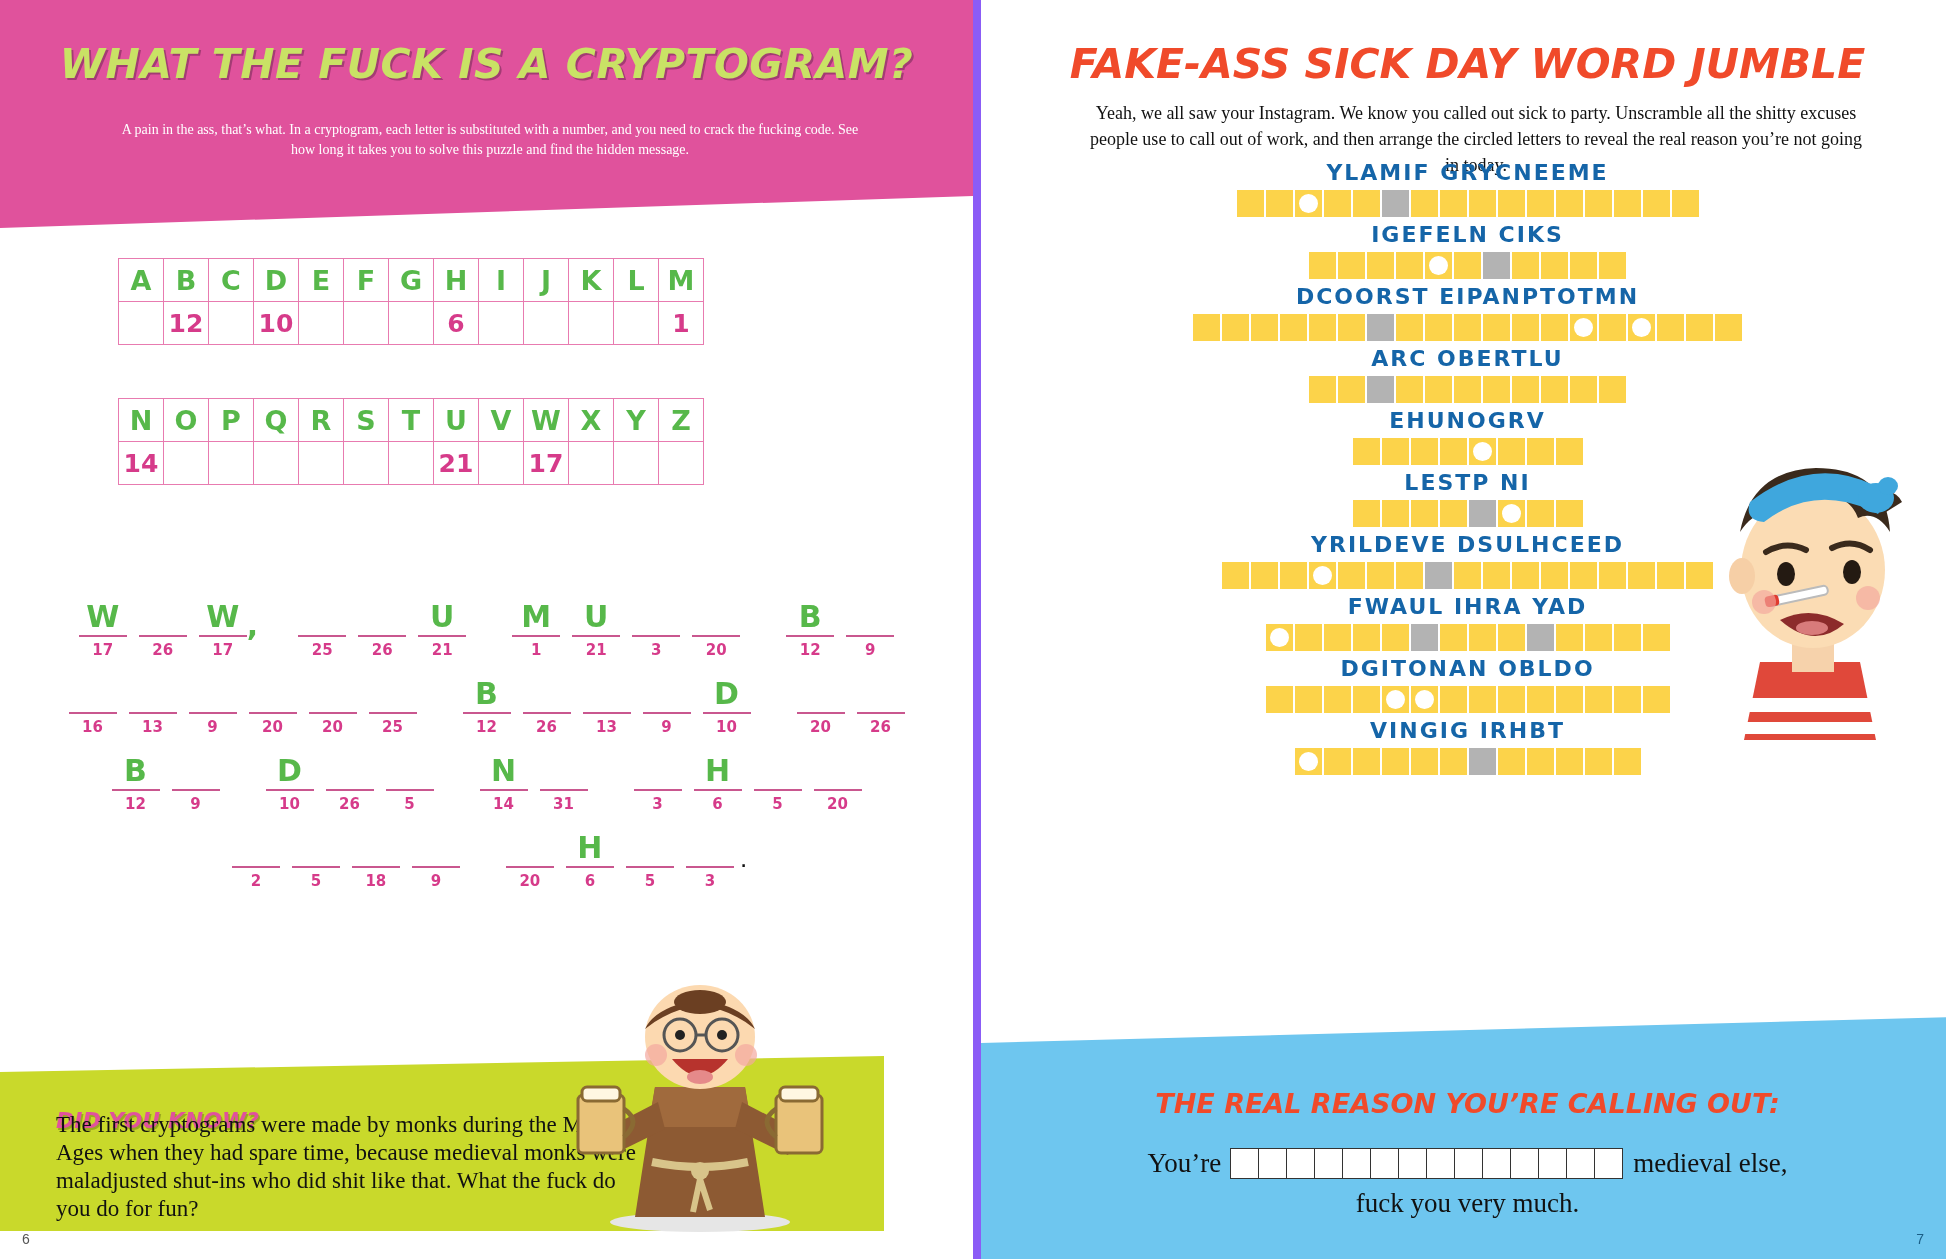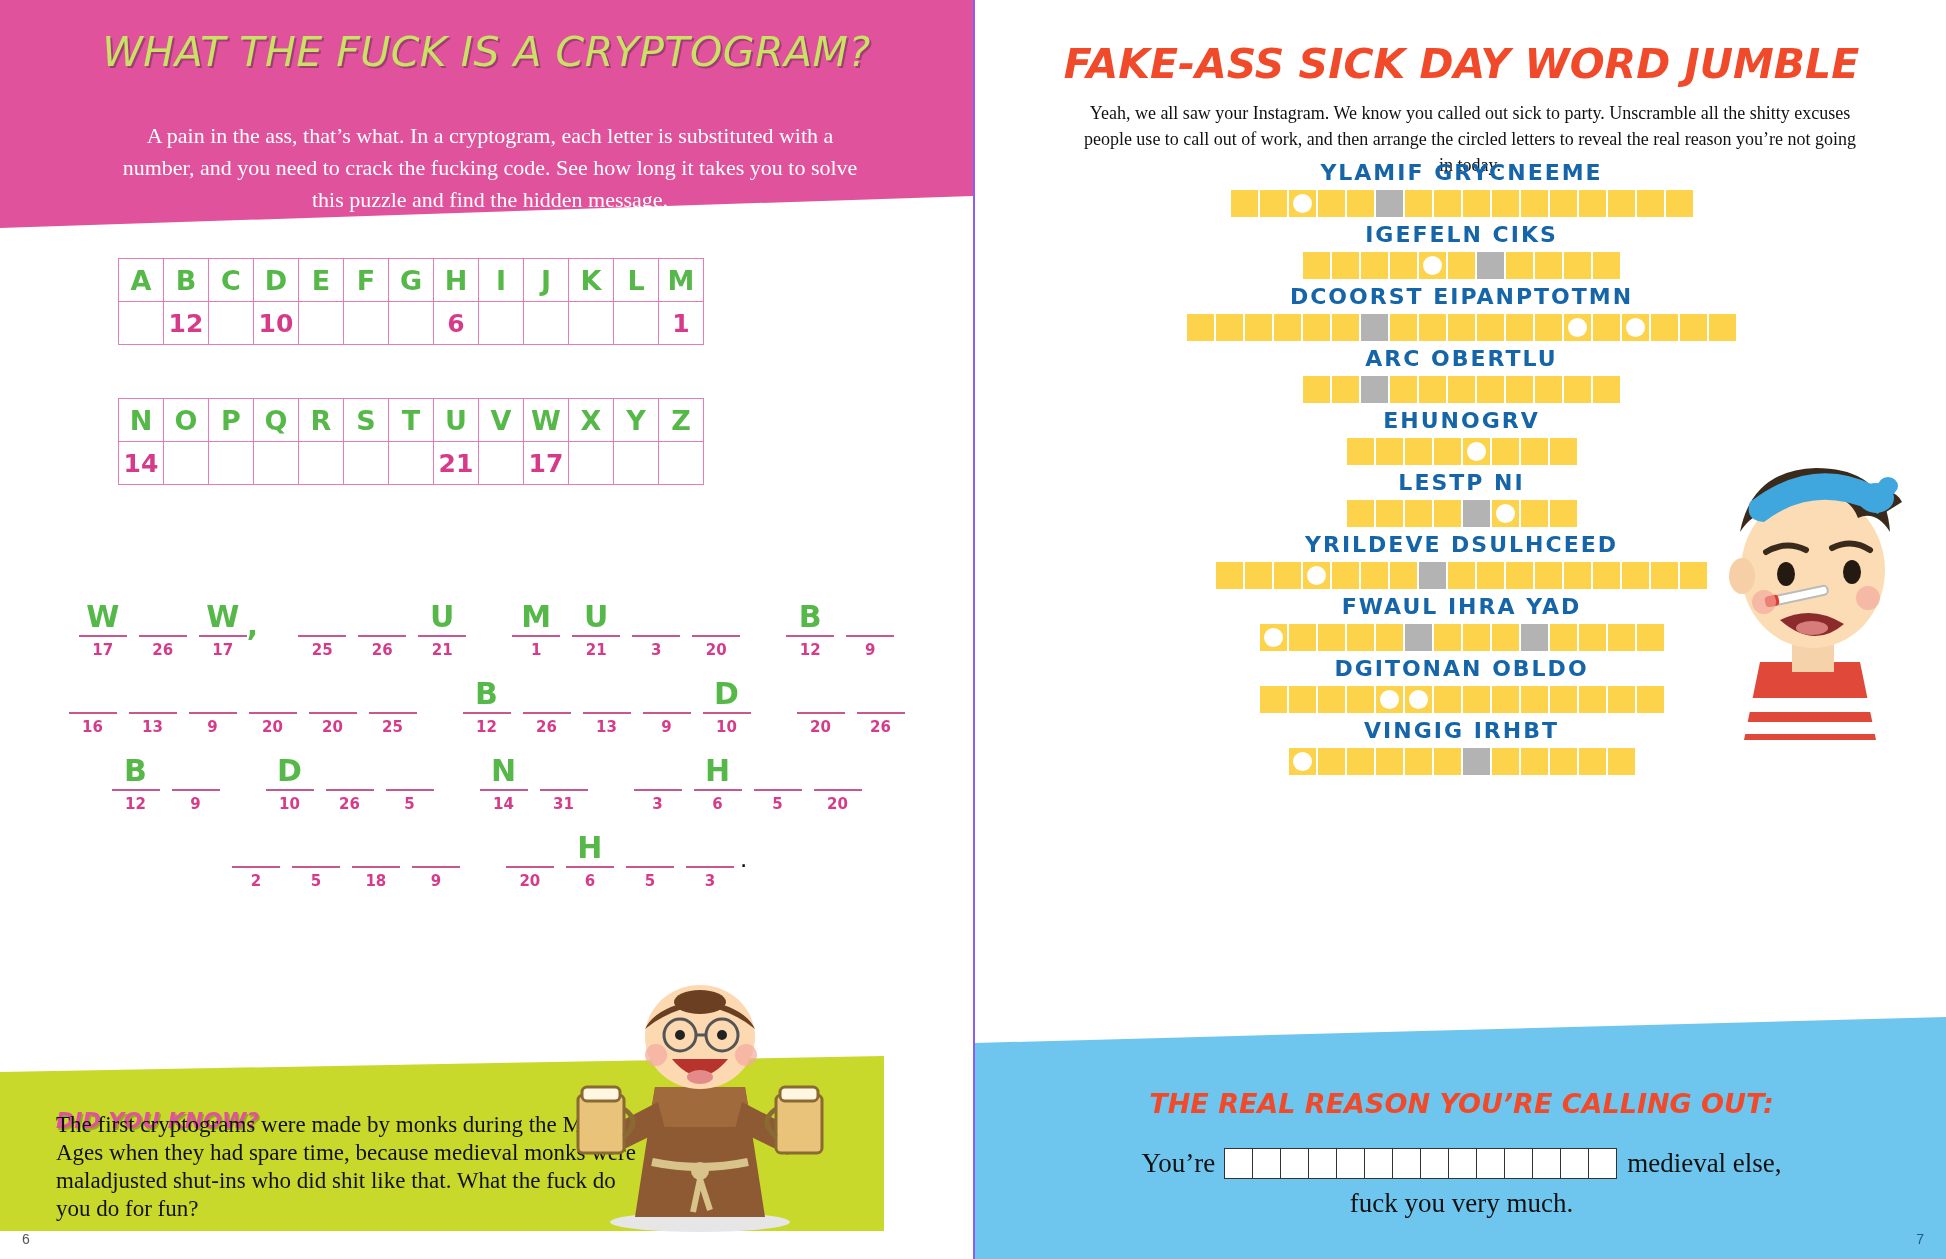--- a/index.html
+++ b/index.html
@@ -7,41 +7,41 @@
   body {
     width:1946px; height:1259px;
     font-family:"Liberation Sans", sans-serif;
     background:#ffffff;
     overflow:hidden;
     position:relative;
   }
   .spread { position:relative; width:1946px; height:1259px; display:flex; }
   .page { position:relative; height:1259px; overflow:hidden; }
   .page-left { width:973px; background:#ffffff; }
-  .page-right { width:973px; background:#ffffff; border-left:2px solid #8b5cf6; }
+  .page-right { width:973px; background:#ffffff; border-left:8px solid #8b5cf6; }
 
   
   .magenta-banner {
     position:absolute; top:0; left:0; width:973px; height:228px;
     background:#e0529c;
     clip-path: polygon(0 0, 973px 0, 973px 196px, 0 228px);
   }
   .left-title {
-    position:absolute; top:28px; left:0; width:973px; text-align:center;
+    position:absolute; top:40px; left:0; width:973px; text-align:center;
     font-family:"DejaVu Sans", sans-serif;
-    font-weight:normal; font-style:italic;
+    font-weight:bold; font-style:italic;
     font-size:41px; letter-spacing:0.5px;
     color:#c9e265;
     text-shadow: 2px 2px 0 #a33b74;
   }
   .left-intro {
     position:absolute; top:120px; left:110px; width:760px;
     text-align:center; color:#ffffff;
     font-family:"Liberation Serif", serif;
-    font-size:22px; line-height:1.45;
+    font-size:14px; line-height:1.45;
   }
 
   
   .grid-wrap { position:absolute; left:118px; }
   table.alpha { border-collapse:collapse; }
   table.alpha td {
     border:1.5px solid #e87bb0;
     width:45px; height:43px;
     text-align:center; vertical-align:middle;
   }

